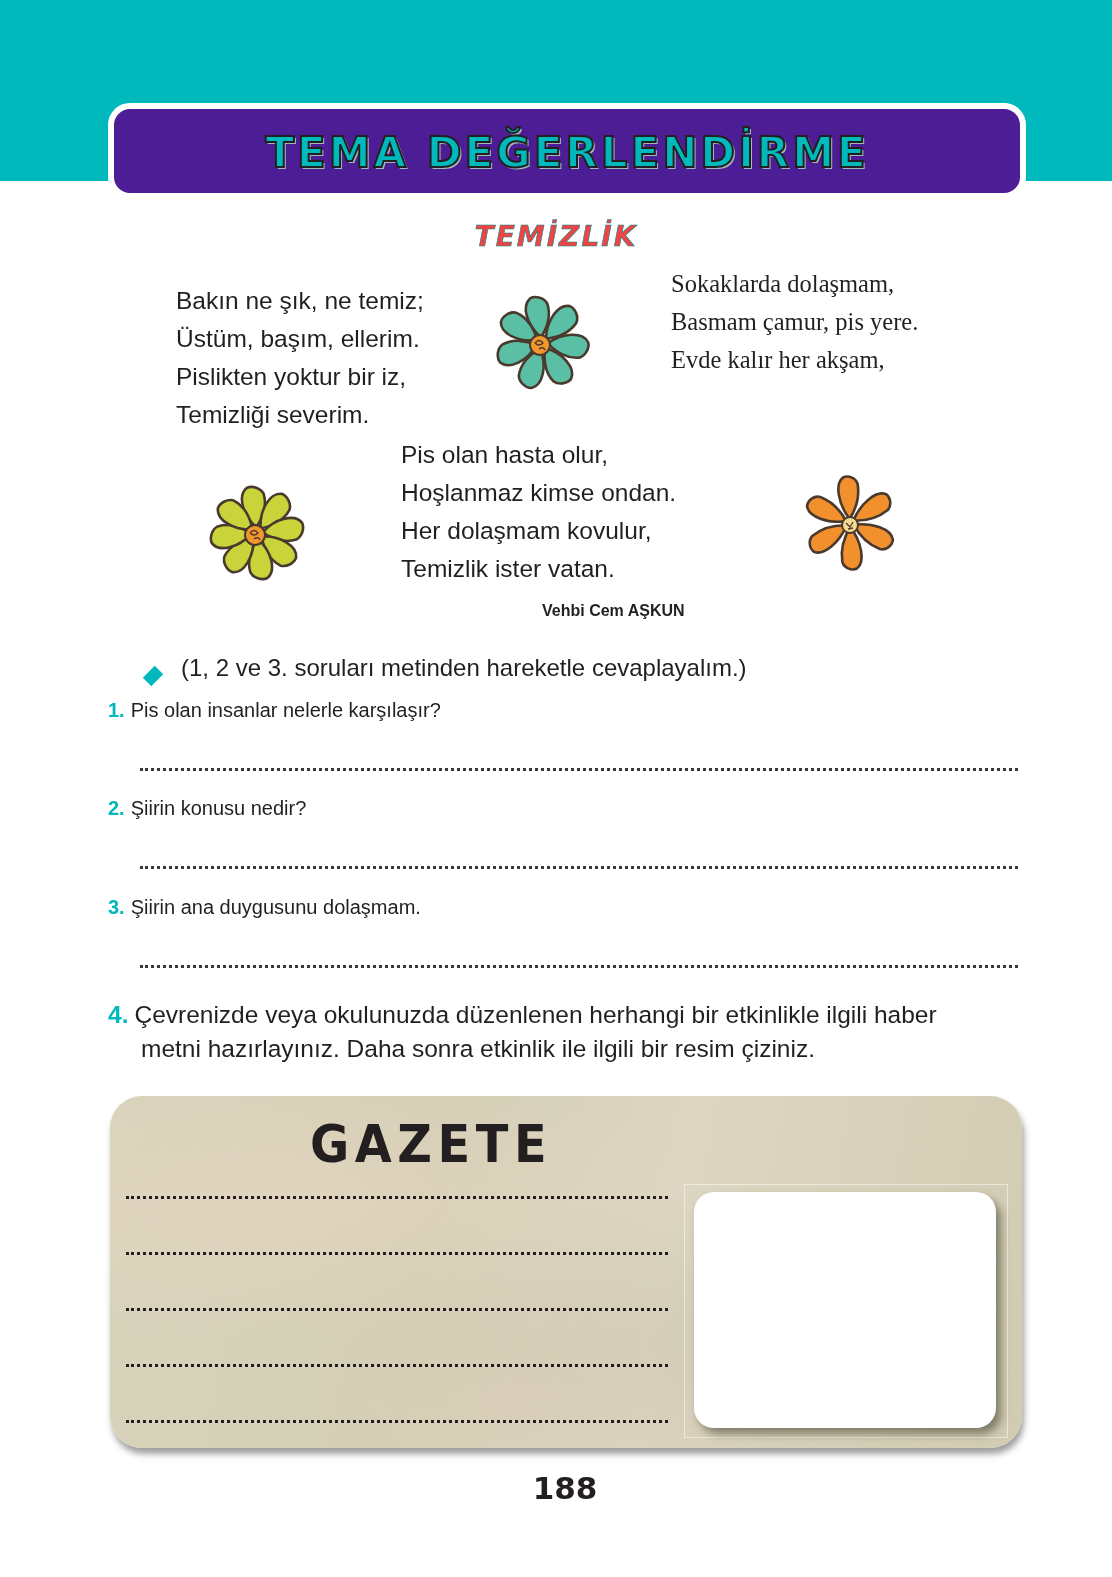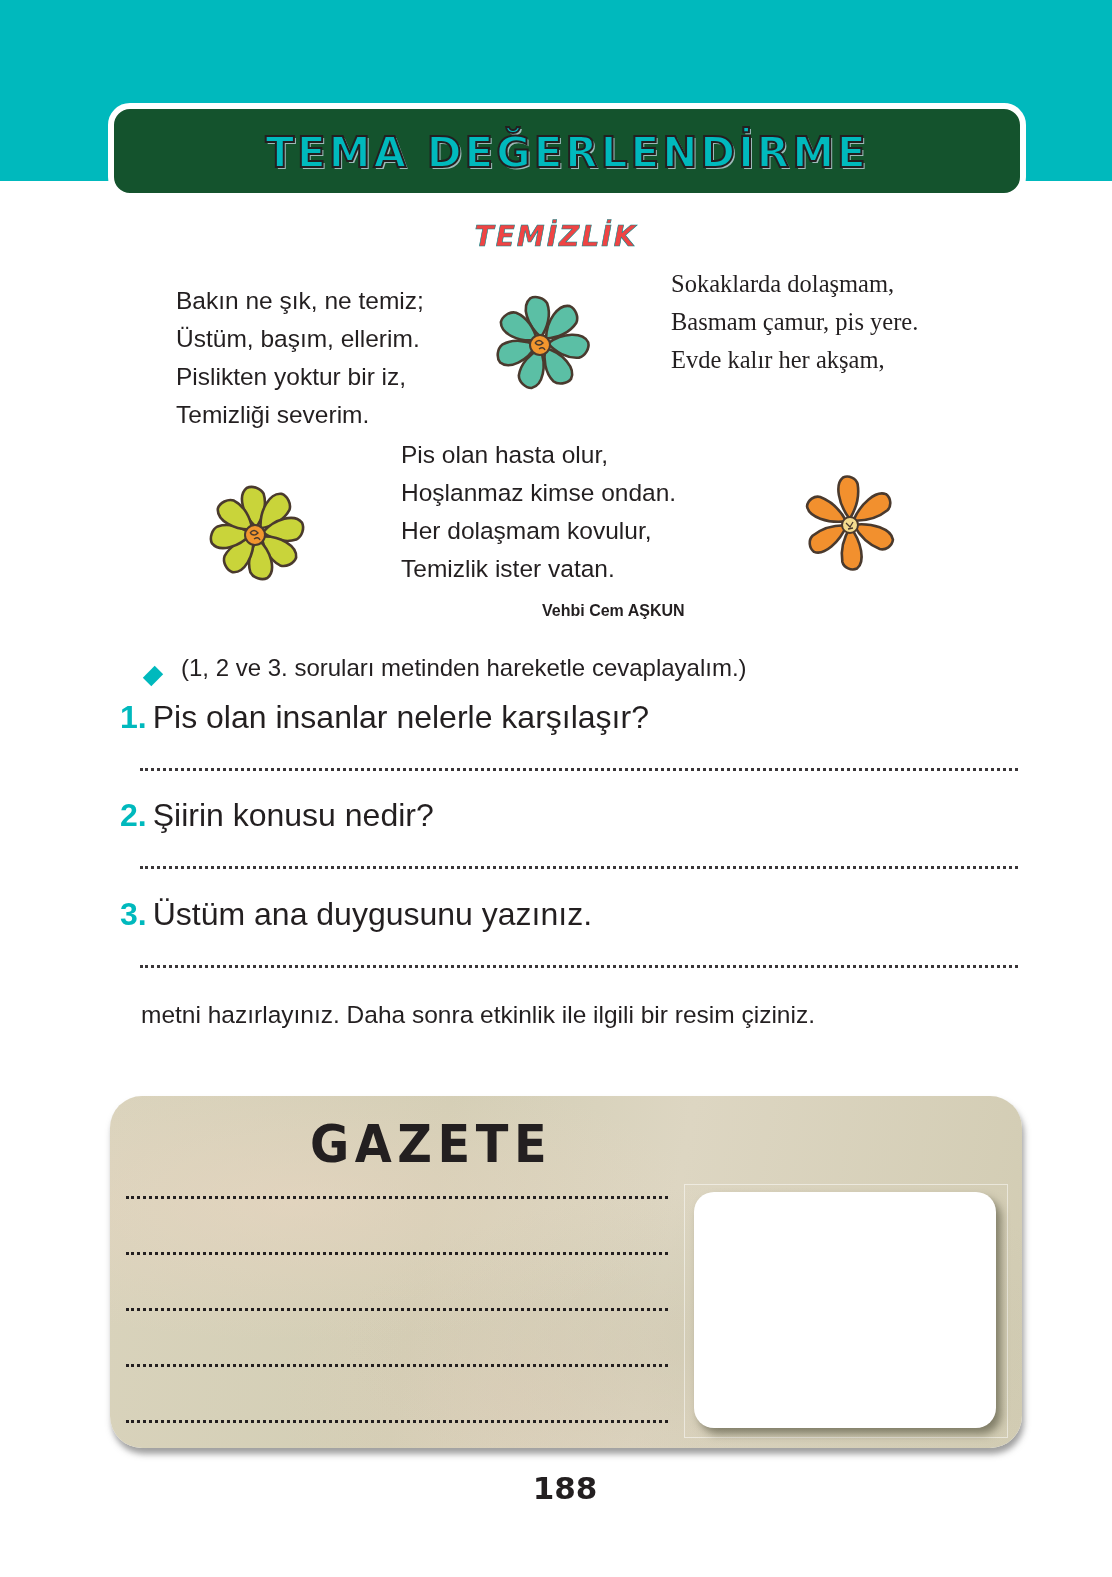--- a/index.html
+++ b/index.html
@@ -8,21 +8,21 @@
       background: #ffffff;
       font-family: "Liberation Sans", sans-serif;
       color: #231f20;
     }
     .teal-band {
       position: absolute; left: 0; top: 0; width: 1112px; height: 181px;
       background: #00b9bd;
     }
     .title-box {
       position: absolute; left: 108px; top: 103px; width: 918px; height: 96px;
-      background: #14532d; border: 6px solid #ffffff; border-radius: 22px;
+      background: #4c1d95; border: 6px solid #ffffff; border-radius: 22px;
       box-sizing: border-box;
       display: flex; align-items: center; justify-content: center;
     }
     .title-text {
       font-family: "DejaVu Sans", sans-serif; font-weight: bold;
       font-size: 42px; letter-spacing: 3px;
       color: #00b9bd;
       -webkit-text-stroke: 2px #231f20;
       text-shadow: 2px 2px 0 #9fb9b9;
       margin-top: 2px;
@@ -47,21 +47,21 @@
     .flower { position: absolute; }
     .instruction {
       position: absolute; left: 143px; top: 654px; font-size: 24px;
       display: flex; align-items: flex-end; white-space: nowrap;
     }
     .diamond {
       width: 12px; height: 12px; background: #00b9bd; transform: rotate(45deg) scaleY(1.4);
       margin-right: 22px; margin-left: 4px;
     }
     .question {
-      position: absolute; left: 108px; font-size: 32px; white-space: nowrap; margin-left: 12px;
+      position: absolute; left: 108px; font-size: 20px; white-space: nowrap;
     }
     .qnum { color: #00b9bd; font-weight: bold; margin-right: 6px; }
     .answer-line {
       position: absolute; left: 140px; width: 878px; height: 0;
       border-bottom: 3px dotted #3a3638;
     }
     .q4 { position: absolute; left: 108px; top: 998px; font-size: 24.5px; line-height: 34px; }
     .q4 .row2 { padding-left: 33px; }
     .gazete {
       position: absolute; left: 110px; top: 1096px; width: 912px; height: 352px;
@@ -222,25 +222,26 @@
   <span class="qnum">1.</span><span>Pis olan insanlar nelerle karşılaşır?</span>
 </div>
 <div class="answer-line" style="top:768px;"></div>
 
 <div class="question" style="top:797px;">
   <span class="qnum">2.</span><span>Şiirin konusu nedir?</span>
 </div>
 <div class="answer-line" style="top:866px;"></div>
 
 <div class="question" style="top:896px;">
-  <span class="qnum">3.</span><span>Üstüm ana duygusunu yazınız.</span>
+  <span class="qnum">3.</span><span>Şiirin ana duygusunu dolaşmam.</span>
 </div>
 <div class="answer-line" style="top:965px;"></div>
 
 <div class="q4">
+  <div><span class="qnum">4.</span><span>Çevrenizde veya okulunuzda düzenlenen herhangi bir etkinlikle ilgili haber</span></div>
   <div class="row2">metni hazırlayınız. Daha sonra etkinlik ile ilgili bir resim çiziniz.</div>
 </div>
 
 <div class="gazete">
   <div class="gazete-title">GAZETE</div>
   <div class="gz-line" style="top:100px;"></div>
   <div class="gz-line" style="top:156px;"></div>
   <div class="gz-line" style="top:212px;"></div>
   <div class="gz-line" style="top:268px;"></div>
   <div class="gz-line" style="top:324px;"></div>

